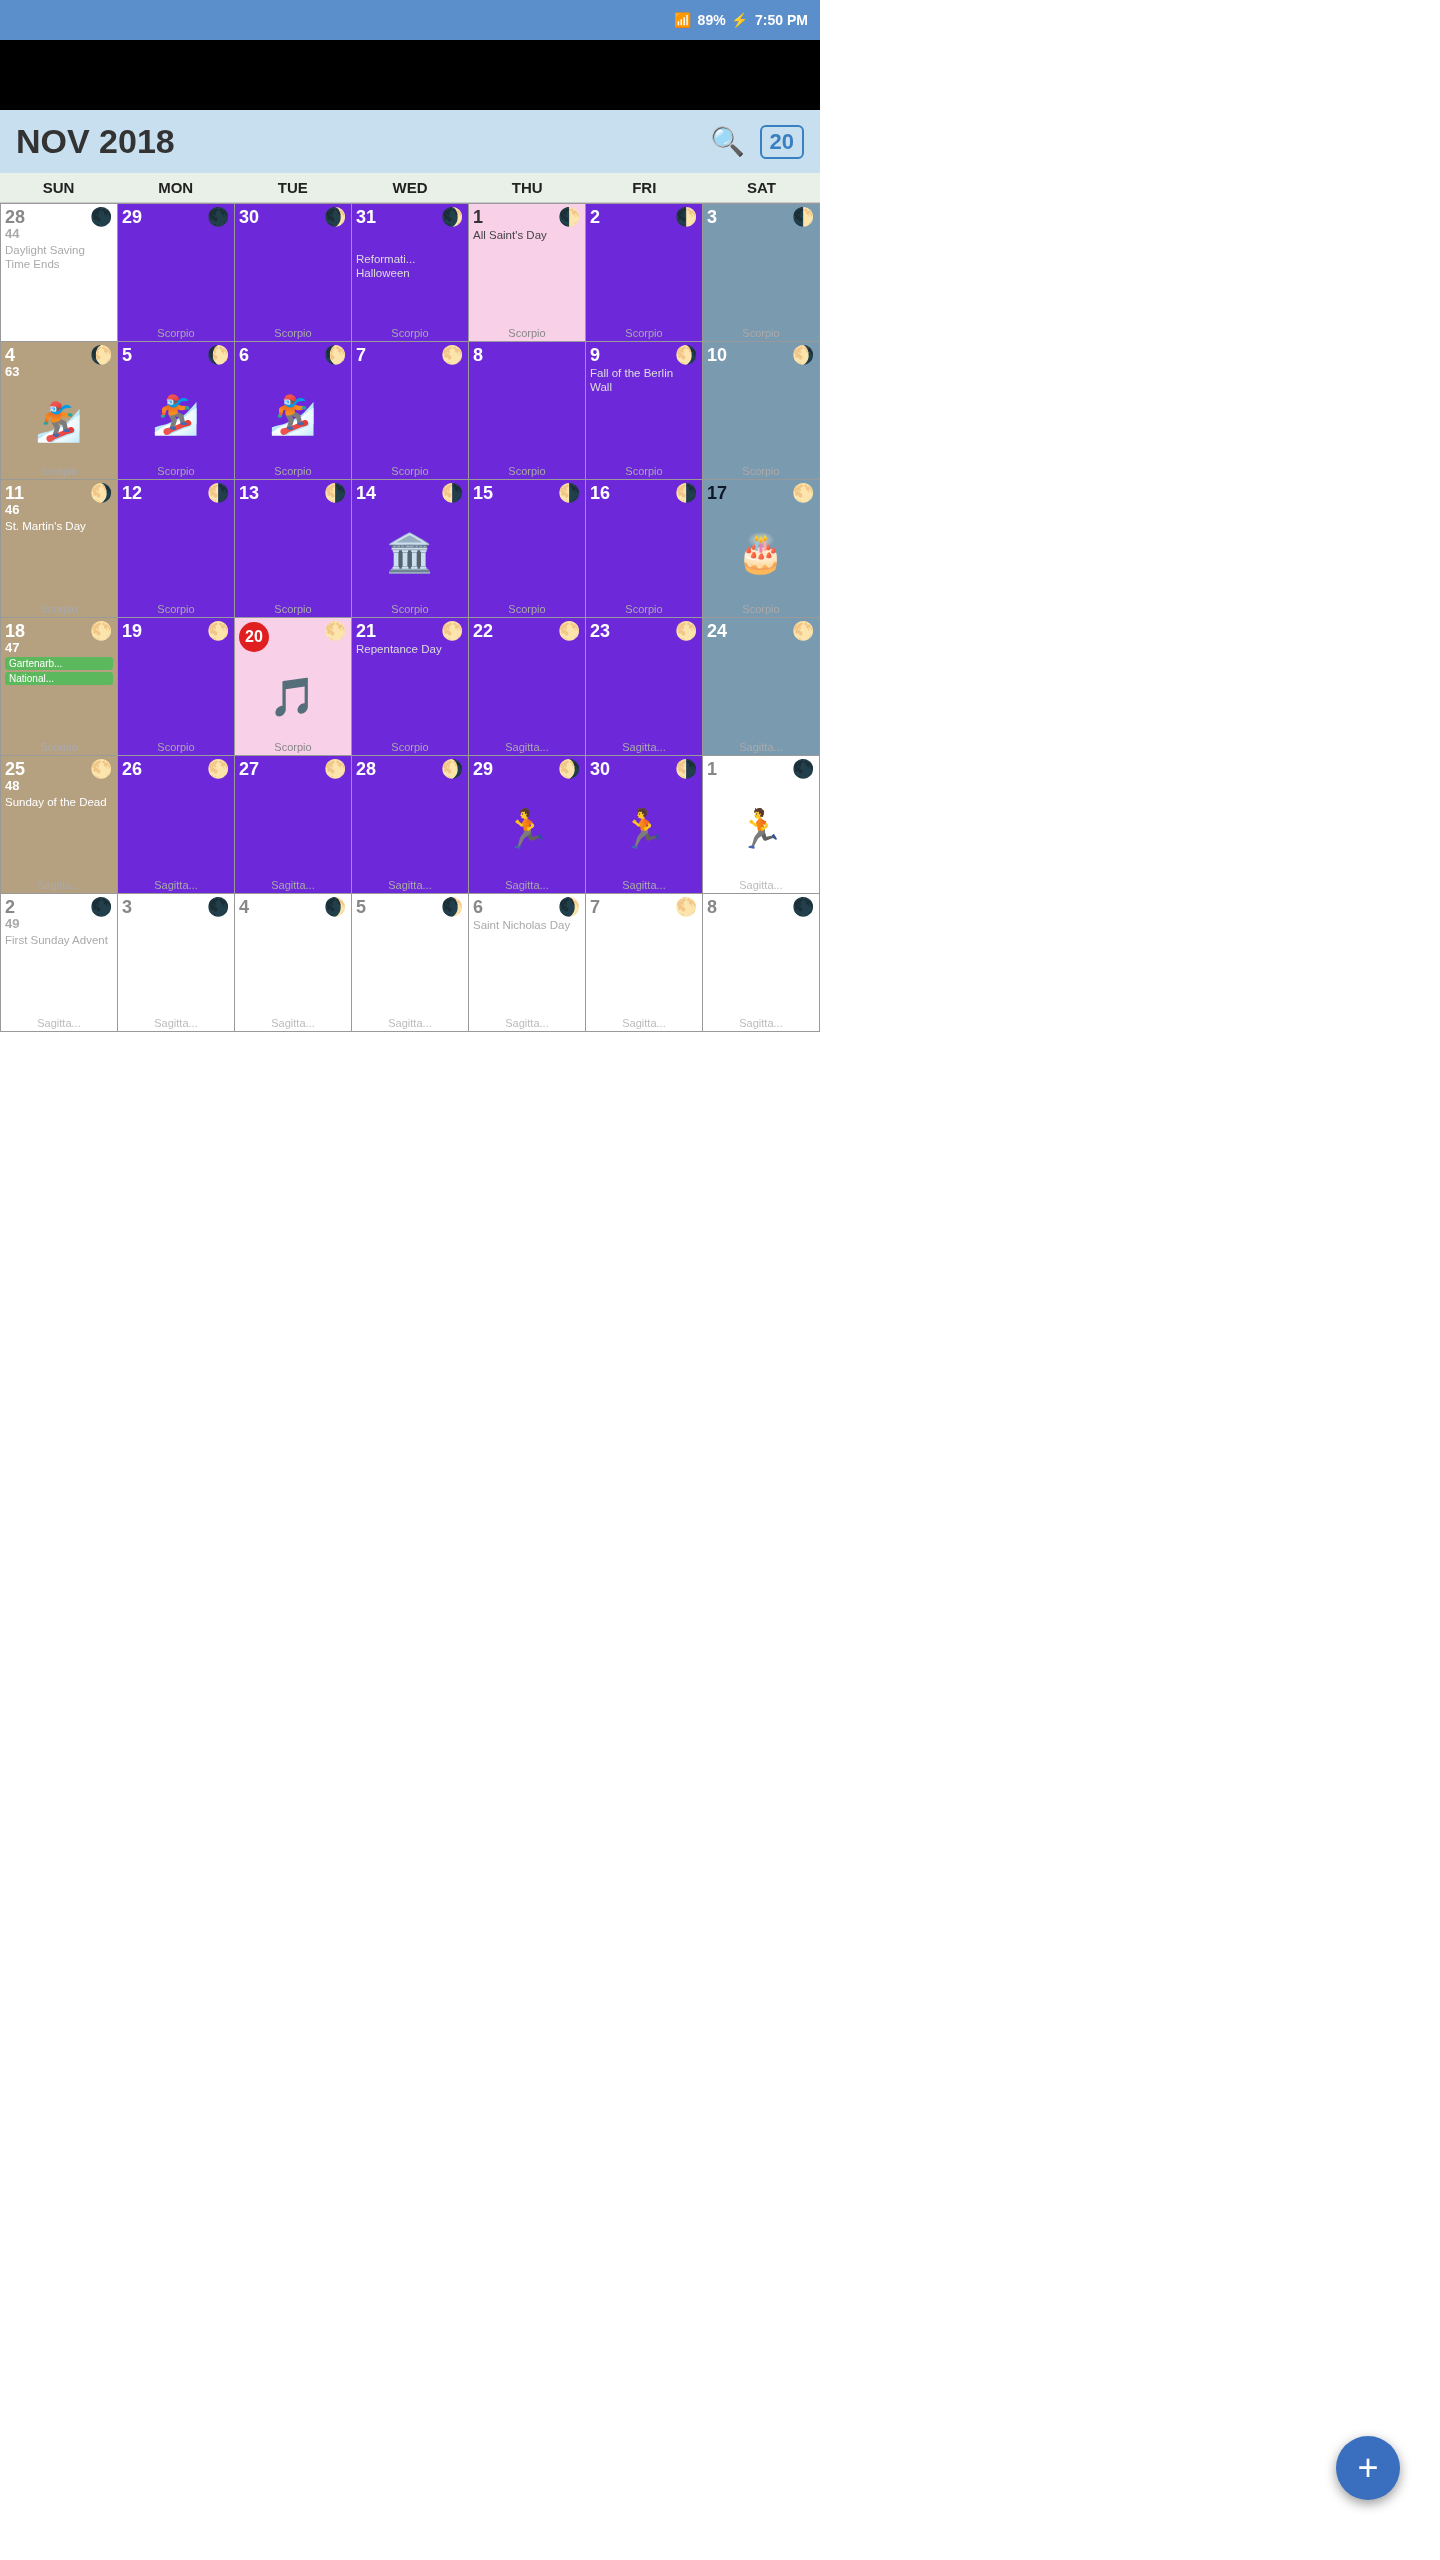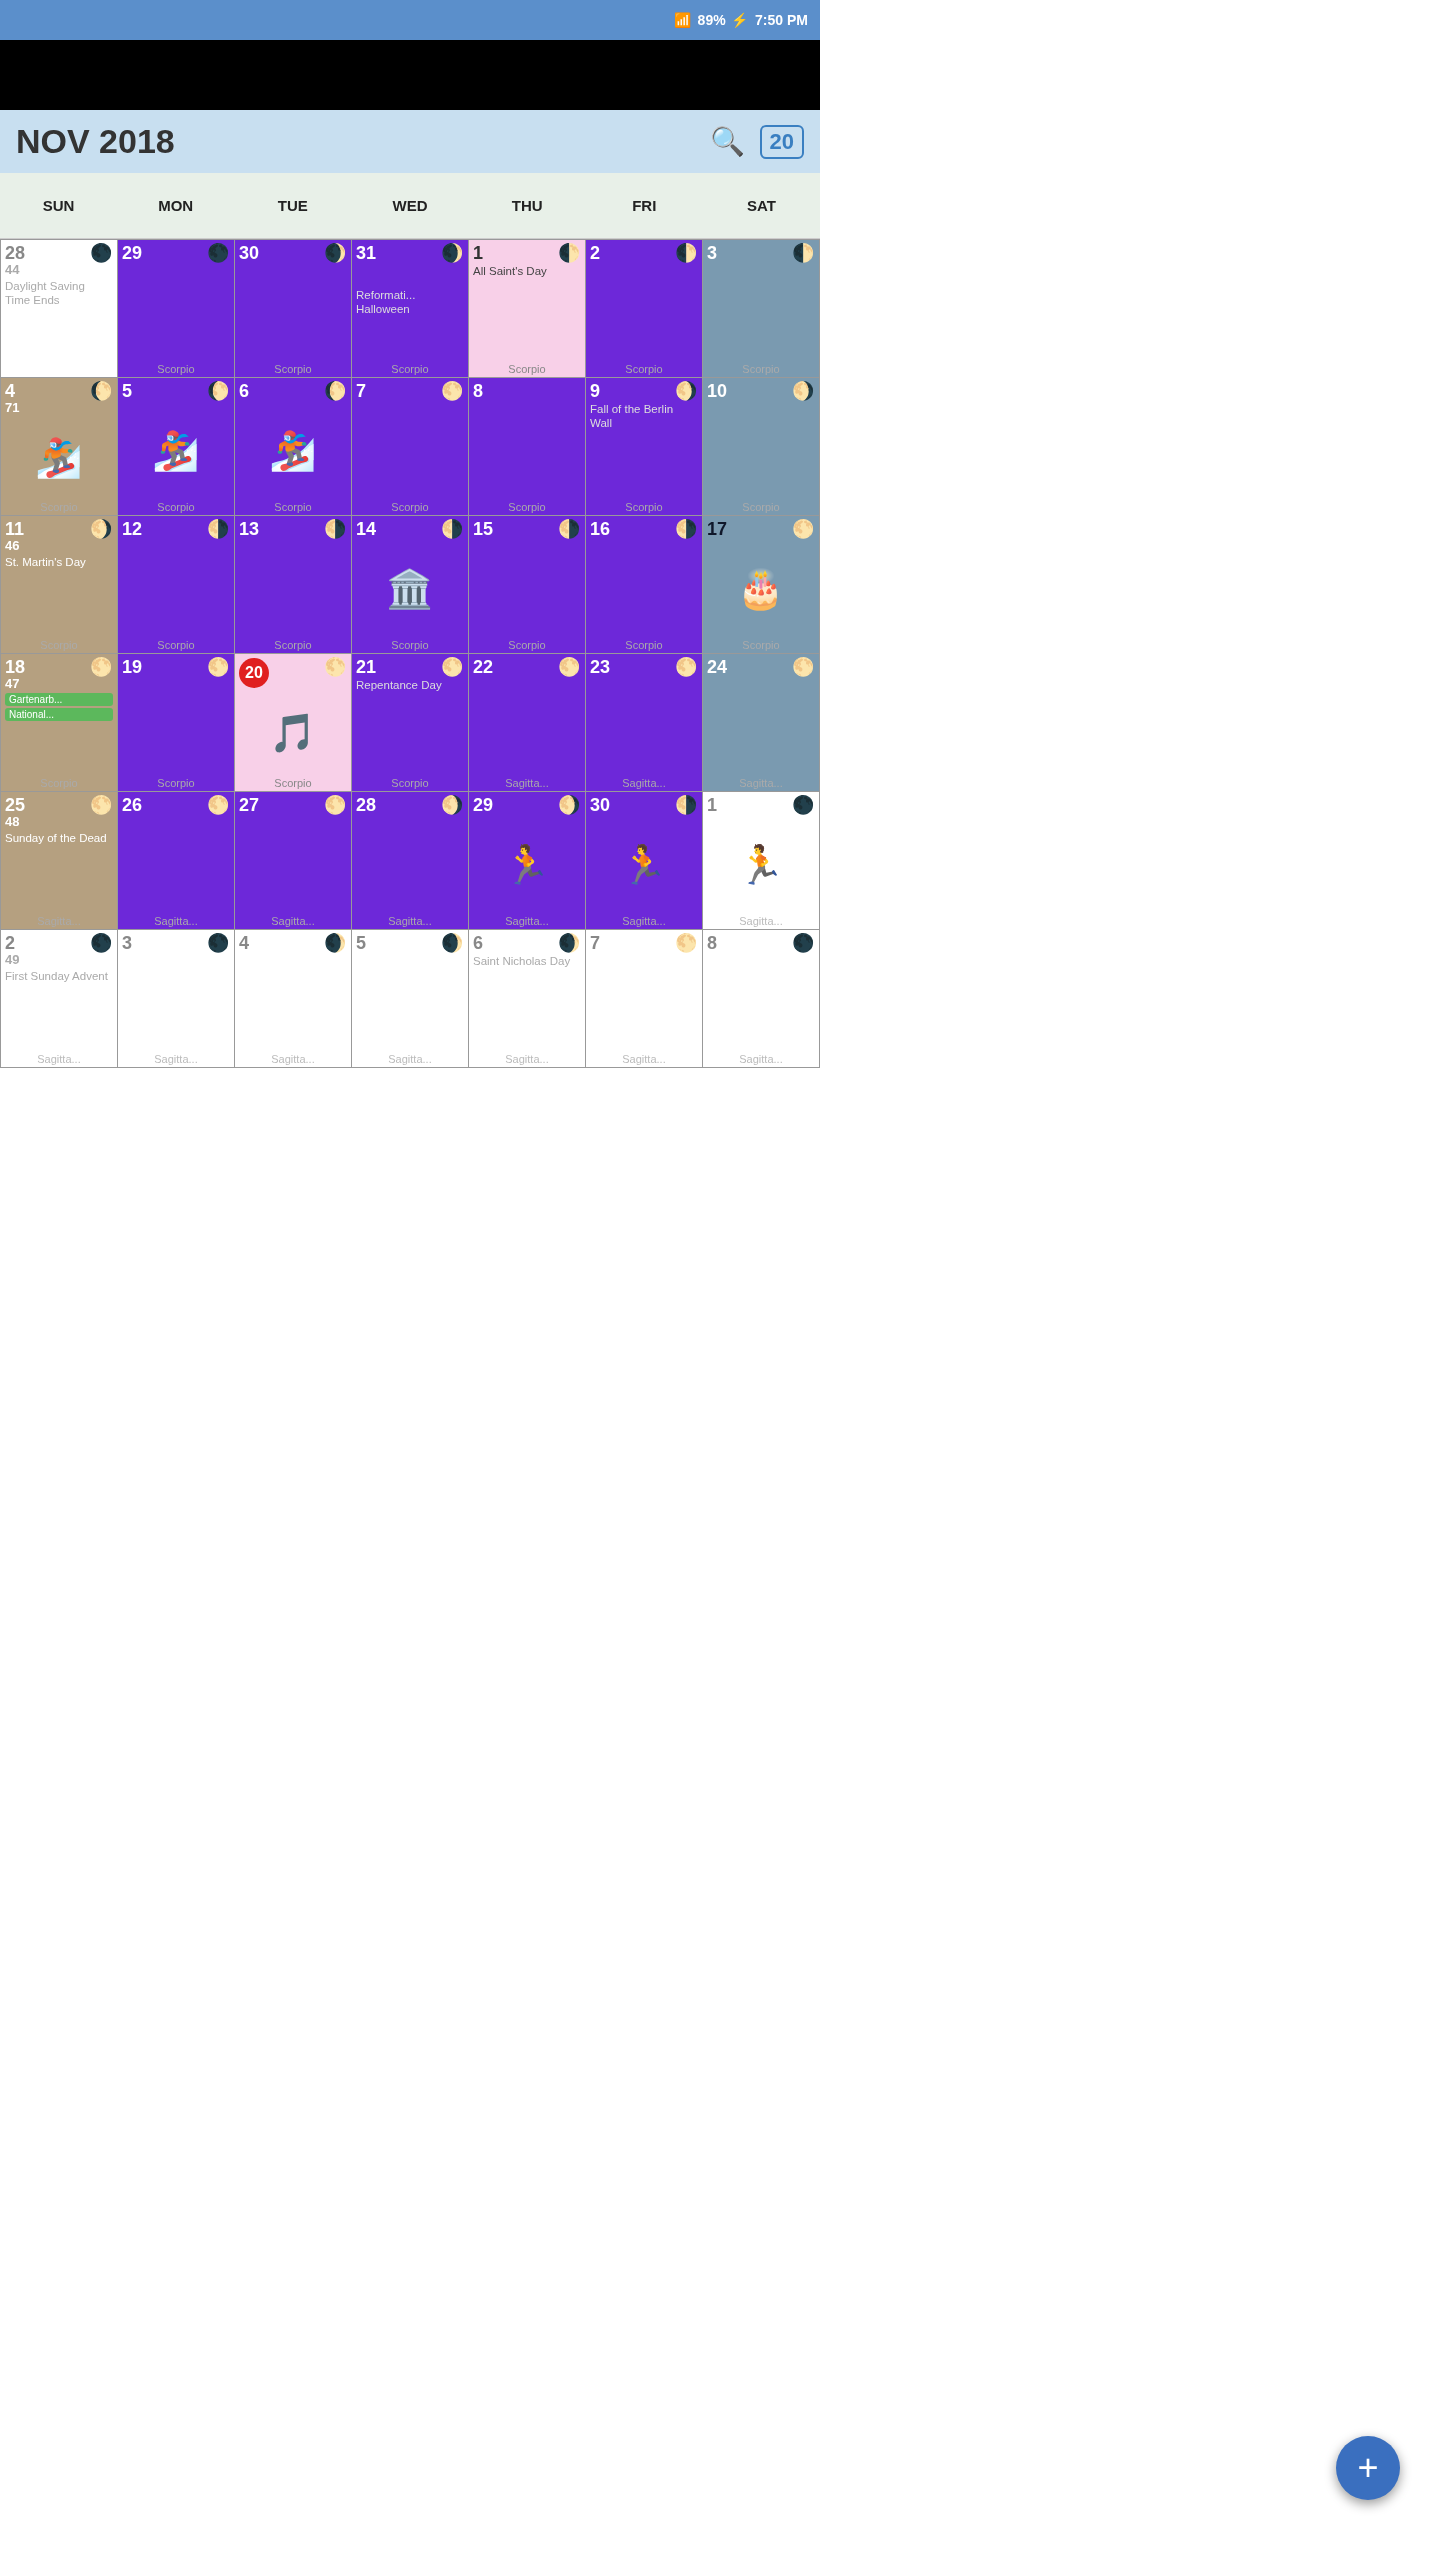--- a/index.html
+++ b/index.html
@@ -67,21 +67,21 @@
     .day-headers {
       display: grid;
       grid-template-columns: repeat(7, 1fr);
       background: #e8f0e8;
       border-bottom: 1px solid #ccc;
     }
     .day-header {
       text-align: center;
       font-weight: bold;
       font-size: 15px;
-      padding: 24px 0;
+      padding: 6px 0;
       color: #222;
     }
 
     
     .calendar-grid {
       display: grid;
       grid-template-columns: repeat(7, 1fr);
       grid-template-rows: repeat(6, auto);
       border-left: 1px solid #999;
       border-top: 1px solid #999;
@@ -274,21 +274,21 @@
         <div class="cell-date" style="color: rgb(255, 255, 255);">3</div>
         <div class="moon-icon">🌓</div>
       </div>
       <div class="cell-bottom" style="color: rgb(170, 170, 170);">Scorpio</div>
     </div>
     <div class="cal-cell cell-tan">
       <div class="cell-top">
         <div class="cell-date" style="color: rgb(255, 255, 255);">4</div>
         <div class="moon-icon">🌔</div>
       </div>
-      <div class="week-num">71</div>
+      <div class="week-num">63</div>
       <div class="cell-emoji">🏂</div>
       <div class="cell-bottom" style="color: rgb(170, 170, 170);">Scorpio</div>
     </div>
     <div class="cal-cell cell-dark">
       <div class="cell-top">
         <div class="cell-date" style="color: rgb(255, 255, 255);">5</div>
         <div class="moon-icon">🌔</div>
       </div>
       <div class="cell-emoji">🏂</div>
       <div class="cell-bottom" style="color: rgb(170, 170, 170);">Scorpio</div>

